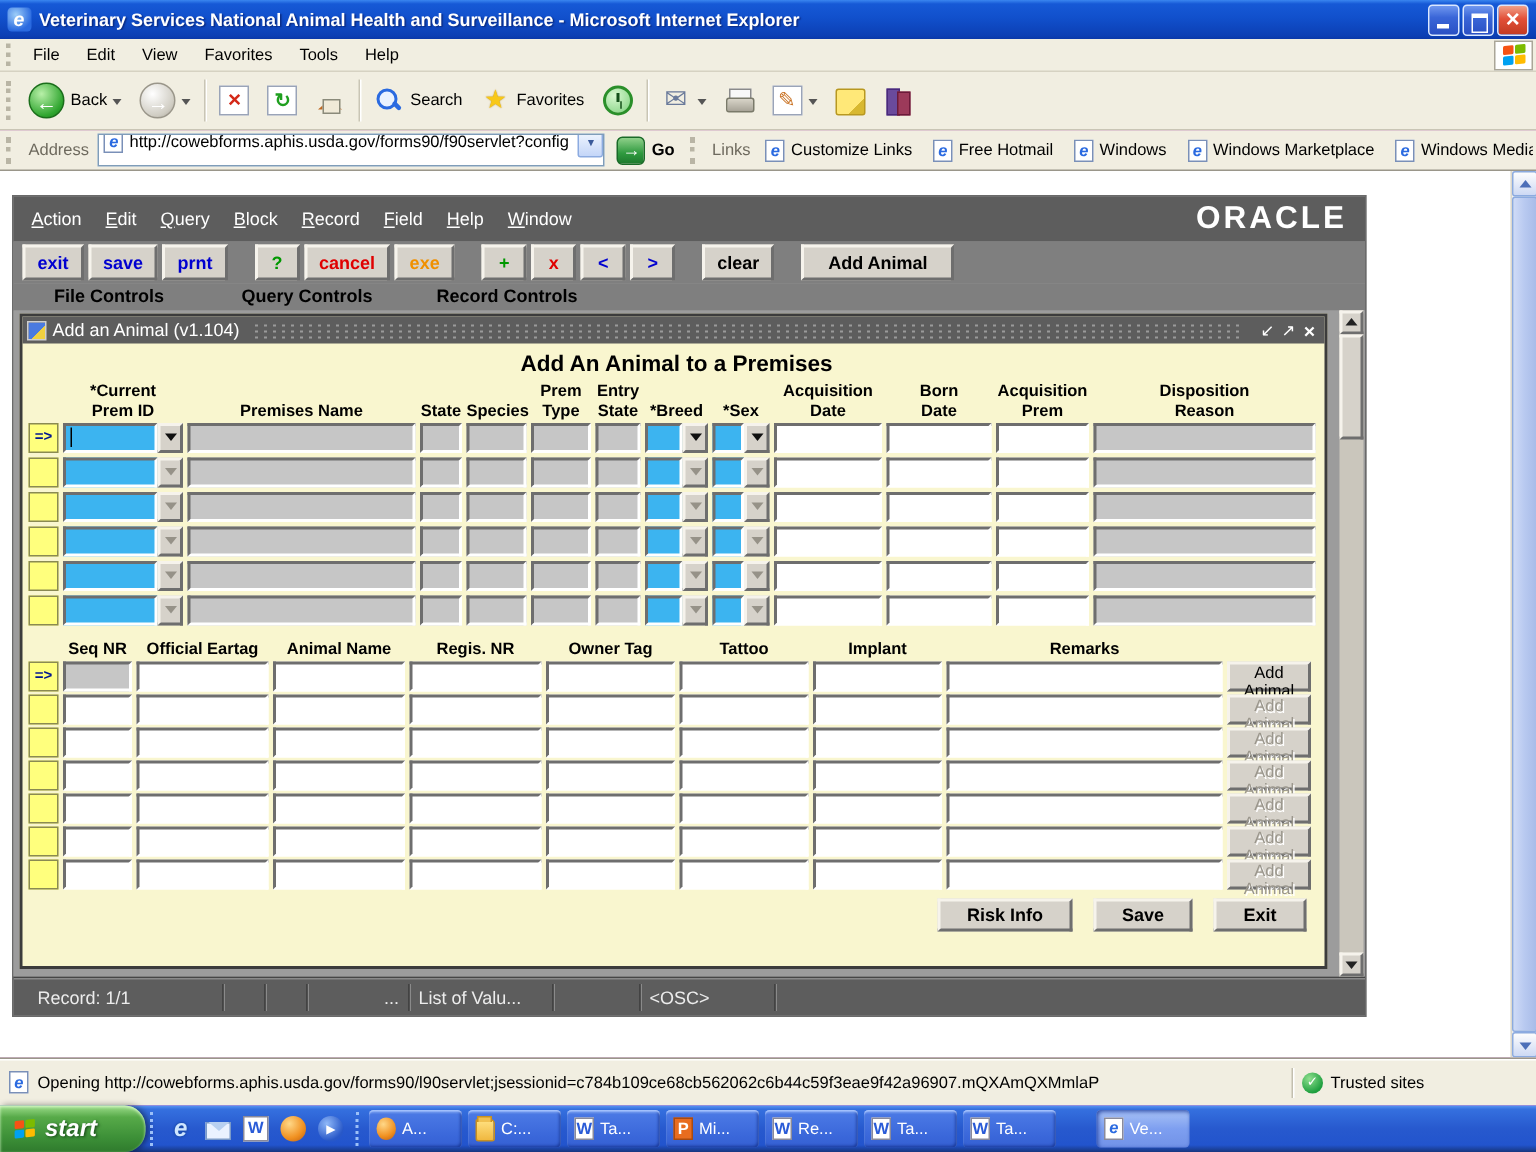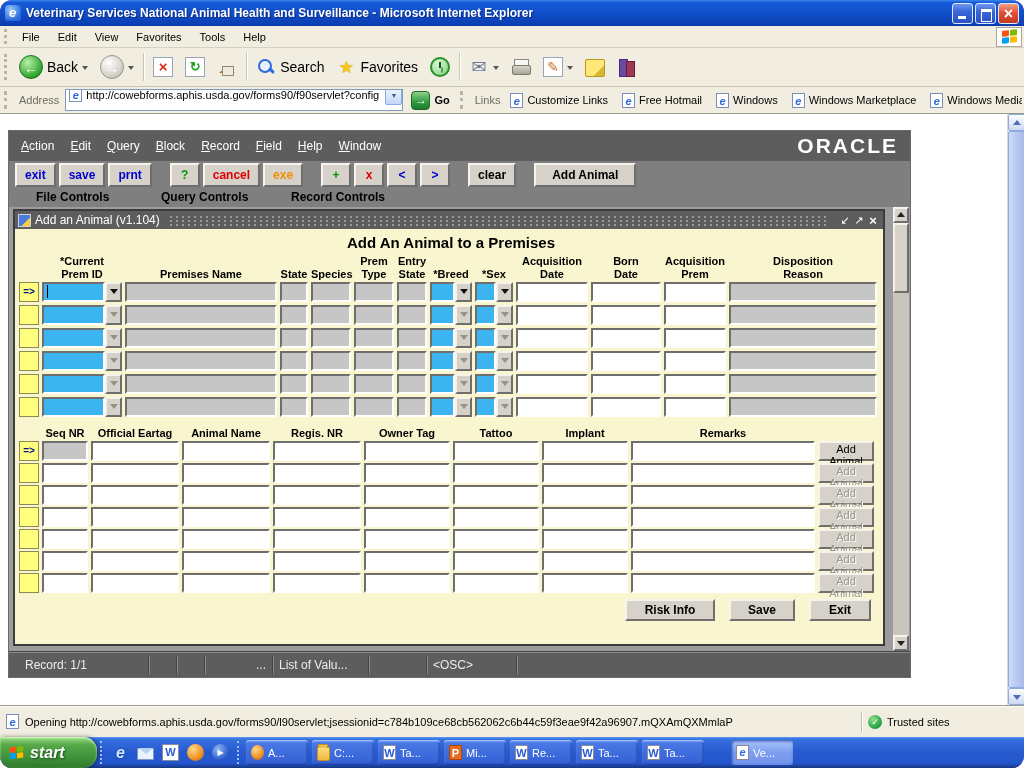--- a/index.html
+++ b/index.html
@@ -1,18 +1,18 @@
 <!DOCTYPE html>
 <html style="--field_blue: #3cb4f0; --field_gray: #c6c6c6; --row_yellow: #ffff7d; --form_bg: #f9f6cf; --chrome_gray: #5d5d5d; --toolbar_gray: #7f7f7f; --canvas_gray: #9c9c9c; --button_face: #d6d2ca; --xp_face: #f1eee1;"><head>
 <meta charset="utf-8">
 <style>
   * { margin:0; padding:0; box-sizing:border-box; }
   html,body { width:1024px; height:768px; overflow:hidden; }
   body { font-family:"Liberation Sans", sans-serif; font-size:11px; background:#fff; }
-  #screen { position:relative; width:1024px; height:768px; background:#a21caf; overflow:hidden;border-radius:12px; }
+  #screen { position:relative; width:1024px; height:768px; background:#a21caf; overflow:hidden; }
 
   
   .titlebar { position:absolute; top:0; left:0; width:1024px; height:26px;
     background:linear-gradient(180deg,#3a86f0 0%,#1659d6 10%,#1150cc 45%,#0c3fb4 92%,#0a38a8 100%);
     display:flex; align-items:center; padding:0 5px; }
   .t-icon { width:16px; height:16px; margin-right:5px; border-radius:3px;
     background:radial-gradient(circle at 35% 30%,#9ccdf8,#2a6ae0 70%); position:relative; flex:0 0 16px;}
   .t-icon::before { content:"e"; position:absolute; left:4px; top:0px; color:#fff; font:italic bold 13px/16px "Liberation Sans",sans-serif; }
   .t-text { color:#fff; font-weight:bold; font-size:12px; text-shadow:1px 1px 1px #0a2a80; white-space:nowrap; overflow:hidden; flex:1; }
   .winbtns { display:flex; gap:2px; }
@@ -32,21 +32,21 @@
     display:flex; align-items:center; justify-content:center; }
   .winflag { display:inline-grid; grid-template-columns:7px 7px; grid-template-rows:6px 6px; gap:1px; transform:skewY(-6deg); }
   .winflag i { display:block; border-radius:1px; }
   .winflag i:nth-child(1){ background:#f65314; } .winflag i:nth-child(2){ background:#7cbb00; }
   .winflag i:nth-child(3){ background:#00a1f1; } .winflag i:nth-child(4){ background:#ffbb00; }
 
   
   .toolbar { position:absolute; top:48px; left:0; width:1024px; height:39px; background:var(--xp_face,#f1eee1);
     border-bottom:1px solid #c9c5b5; display:flex; align-items:center; padding:0 2px; }
   .tb-btn { display:flex; align-items:center; gap:4px; height:34px; padding:0 6px; color:#000; }
-  .tb-label { font-size:14px; }
+  .tb-label { font-size:11px; }
   .caret { width:0; height:0; border:3px solid transparent; border-top:4px solid #555; margin-top:4px; }
   .tsep { width:1px; height:28px; background:#c9c5b5; margin:0 3px; box-shadow:1px 0 0 #fff; }
   .circ { width:24px; height:24px; border-radius:50%; position:relative; flex:0 0 24px; }
   .circ.green { background:radial-gradient(circle at 35% 30%,#b8f0a8,#2fa52f 70%,#1b7a1b); border:1px solid #1b6e1b; }
   .circ.gray  { background:radial-gradient(circle at 35% 30%,#ffffff,#cfccc2 70%,#a5a195); border:1px solid #9a968a; }
   .circ.green::after { content:"←"; position:absolute; width:100%; text-align:center; top:2px; color:#fff; font:bold 14px/20px "Liberation Sans",sans-serif; }
   .circ.gray::after  { content:"→"; position:absolute; width:100%; text-align:center; top:2px; color:#fff; font:bold 14px/20px "Liberation Sans",sans-serif; }
   .ic { width:20px; height:20px; position:relative; flex:0 0 20px; }
   .ic.stop { background:#fff; border:1px solid #9aa4b8; }
   .ic.stop::after { content:"×"; position:absolute; width:100%; text-align:center; color:#d42818; font:bold 15px/18px "Liberation Sans",sans-serif; }

